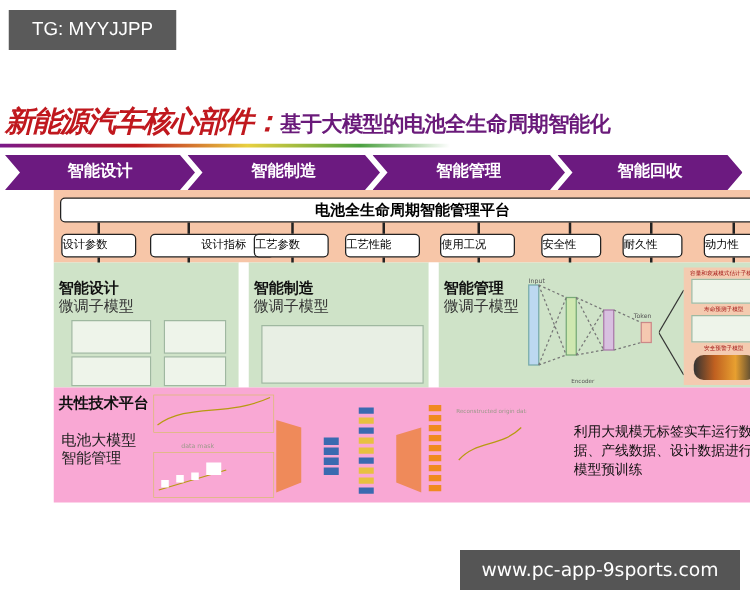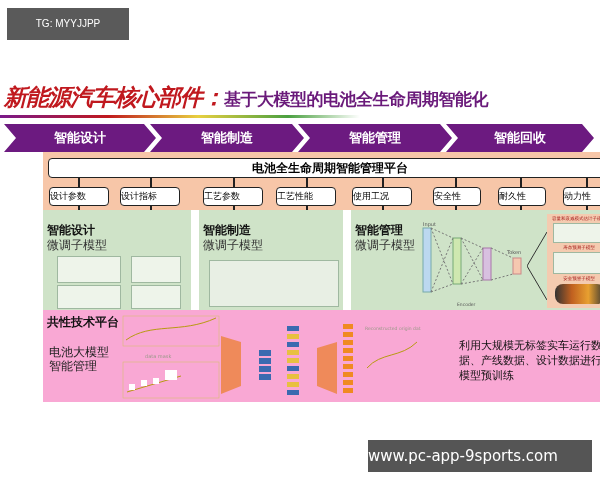--- a/index.html
+++ b/index.html
@@ -1,18 +1,18 @@
 <!DOCTYPE html>
 <html><head>
 <meta charset="utf-8">
 <style>
   html, body { margin:0; padding:0; }
   body { width:600px; height:480px; background:#ffffff; position:relative; overflow:hidden; font-family:"DejaVu Sans", sans-serif; }
-  .wm-top { position:absolute; left:7px; top:8px; width:122px; height:32px; background:#5a5a5a; color:#fff; font-family:"Liberation Sans", sans-serif; font-size:10px; line-height:32px; text-align:center; }
-  .wm-bottom { position:absolute; left:368px; top:440px; width:224px; height:32px; background:#555; color:#fff; font-family:"DejaVu Sans", sans-serif; font-size:15px; line-height:32px; text-align:left; }
+  .wm-top { position:absolute; left:7px; top:8px; width:134px; height:32px; background:#5a5a5a; color:#fff; font-family:"Liberation Sans", sans-serif; font-size:15px; line-height:32px; text-align:center; }
+  .wm-bottom { position:absolute; left:368px; top:440px; width:224px; height:32px; background:#555; color:#fff; font-family:"DejaVu Sans", sans-serif; font-size:15px; line-height:32px; text-align:center; }
   .title { position:absolute; left:4px; top:82px; white-space:nowrap; font-weight:bold; }
   .title .t1 { color:#c0181e; font-size:23px; letter-spacing:-1px;font-style:italic; }
   .title .t2 { color:#6a1a7a; font-size:17px; letter-spacing:-0.5px; }
   .title-line { position:absolute; left:0; top:115px; width:360px; height:3px; background:linear-gradient(90deg,#7a1a8a,#c0181e 30%,#e8d040 55%,#4aa040 80%,rgba(255,255,255,0)); }
   .chevrons { position:absolute; left:4px; top:124px; width:590px; height:28px; }
   .chev { position:absolute; top:0; height:28px; background:#6c1a80; color:#fff; font-weight:bold; font-size:13px; line-height:28px; text-align:center;
           clip-path:polygon(0 0, calc(100% - 12px) 0, 100% 50%, calc(100% - 12px) 100%, 0 100%, 12px 50%); }
   .panel { position:absolute; left:12px; top:152px; width:575px; height:300px;margin-left:31px; }
   .peach { position:absolute; left:0; top:0; width:575px; height:58px; background:#f7c6a8; }
   .platform { position:absolute; left:5px; top:6px; width:562px; height:18px; background:#fff; border:1.5px solid #222; border-radius:4px; font-weight:bold; font-size:12px; text-align:center; line-height:18px; }
@@ -49,21 +49,21 @@
   <div class="vline" style="left:35px;top:26px;height:9px;"></div>
   <div class="vline" style="left:107px;top:26px;height:9px;"></div>
   <div class="vline" style="left:190px;top:26px;height:9px;"></div>
   <div class="vline" style="left:263px;top:26px;height:9px;"></div>
   <div class="vline" style="left:339px;top:26px;height:9px;"></div>
   <div class="vline" style="left:412px;top:26px;height:9px;"></div>
   <div class="vline" style="left:477px;top:26px;height:9px;"></div>
   <div class="vline" style="left:543px;top:26px;height:9px;"></div>
 
   <div class="pbox" style="left:6px;">设计参数</div>
-  <div class="pbox" style="left:77px;">设计指标</div>
+  <div class="pbox" style="left:77px;padding-left:40px;">设计指标</div>
   <div class="pbox" style="left:160px;">工艺参数</div>
   <div class="pbox" style="left:233px;">工艺性能</div>
   <div class="pbox" style="left:309px;">使用工况</div>
   <div class="pbox" style="left:390px;width:46px;">安全性</div>
   <div class="pbox" style="left:455px;width:46px;">耐久性</div>
   <div class="pbox" style="left:520px;width:46px;">动力性</div>
 
   <div class="vline" style="left:35px;top:54px;height:10px;"></div>
   <div class="vline" style="left:107px;top:54px;height:10px;"></div>
   <div class="vline" style="left:190px;top:54px;height:10px;"></div>

